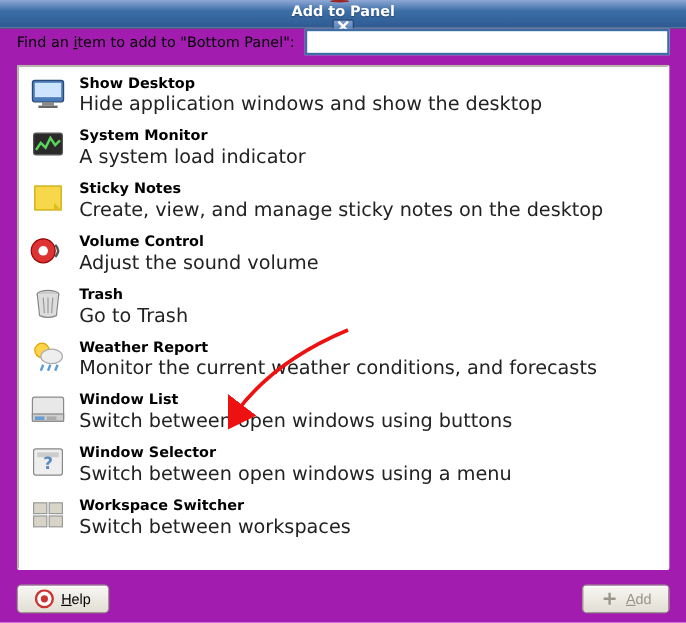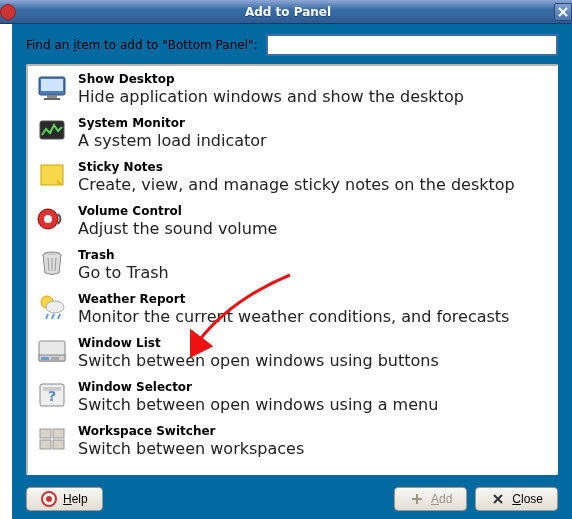--- a/index.html
+++ b/index.html
@@ -15,20 +15,21 @@
     position: relative;
   }
   .titlebar {
     height: 24px;
     background: linear-gradient(#8fa8d6, #3b6ea5 40%, #2f5a94);
     color: #fff;
     display: flex;
     align-items: center;
     padding: 0 0;
     border-bottom: 1px solid #1f3a5f;
+    flex-direction: column;
   }
   .titlebar .app-icon {
     width: 16px; height: 16px;
     background: #c33;
     border-radius: 50%;
     margin-right: 6px;
     display: inline-block;
     border: 1px solid #922;
   }
   .titlebar .title {
@@ -42,26 +43,25 @@
     width: 18px; height: 18px;
     background: linear-gradient(#7ea0d0,#4a74ad);
     border: 1px solid #2e4a70;
     border-radius: 2px;
     color: #fff;
     display: flex; align-items: center; justify-content: center;
     font-size: 12px; font-weight: bold;
     cursor: pointer;
   }
   .content {
-    padding: 10px 14px 8px 14px;
-    background: #0369a1;
+    padding: 0 14px 8px 14px;
+    background: #a21caf;
     height: calc(519px - 24px);
     display: flex;
     flex-direction: column;
-    margin-left: 12px;
   }
   .search-row {
     display: flex;
     align-items: center;
     gap: 8px;
     margin-bottom: 8px;
   }
   .search-row label { white-space: nowrap; }
   .search-row label u { text-decoration: underline; }
   .search-row input {
@@ -309,28 +309,20 @@
     </button>
     <span class="spacer"></span>
     <button class="btn" disabled="">
       <span class="bicon">
         <svg width="14" height="14" viewBox="0 0 14 14">
             <path d="M7 2 V12 M2 7 H12" stroke="#9a968a" stroke-width="2"></path>
           </svg>
       </span>
       <span><u>A</u><span>dd</span></span>
     </button>
-    <button class="btn">
-      <span class="bicon">
-        <svg width="14" height="14" viewBox="0 0 14 14">
-            <path d="M3 3 L11 11 M11 3 L3 11" stroke="#333" stroke-width="2"></path>
-          </svg>
-      </span>
-      <span><u>C</u><span>lose</span></span>
-    </button>
   </div>
 
 </div>
 
 <svg class="arrow" width="110" height="90">
   <defs>
     <marker id="ah" markerWidth="10" markerHeight="10" refX="2" refY="5" orient="auto">
       <path d="M0 0 L10 5 L0 10 Z" fill="#e11"></path>
     </marker>
   </defs>

